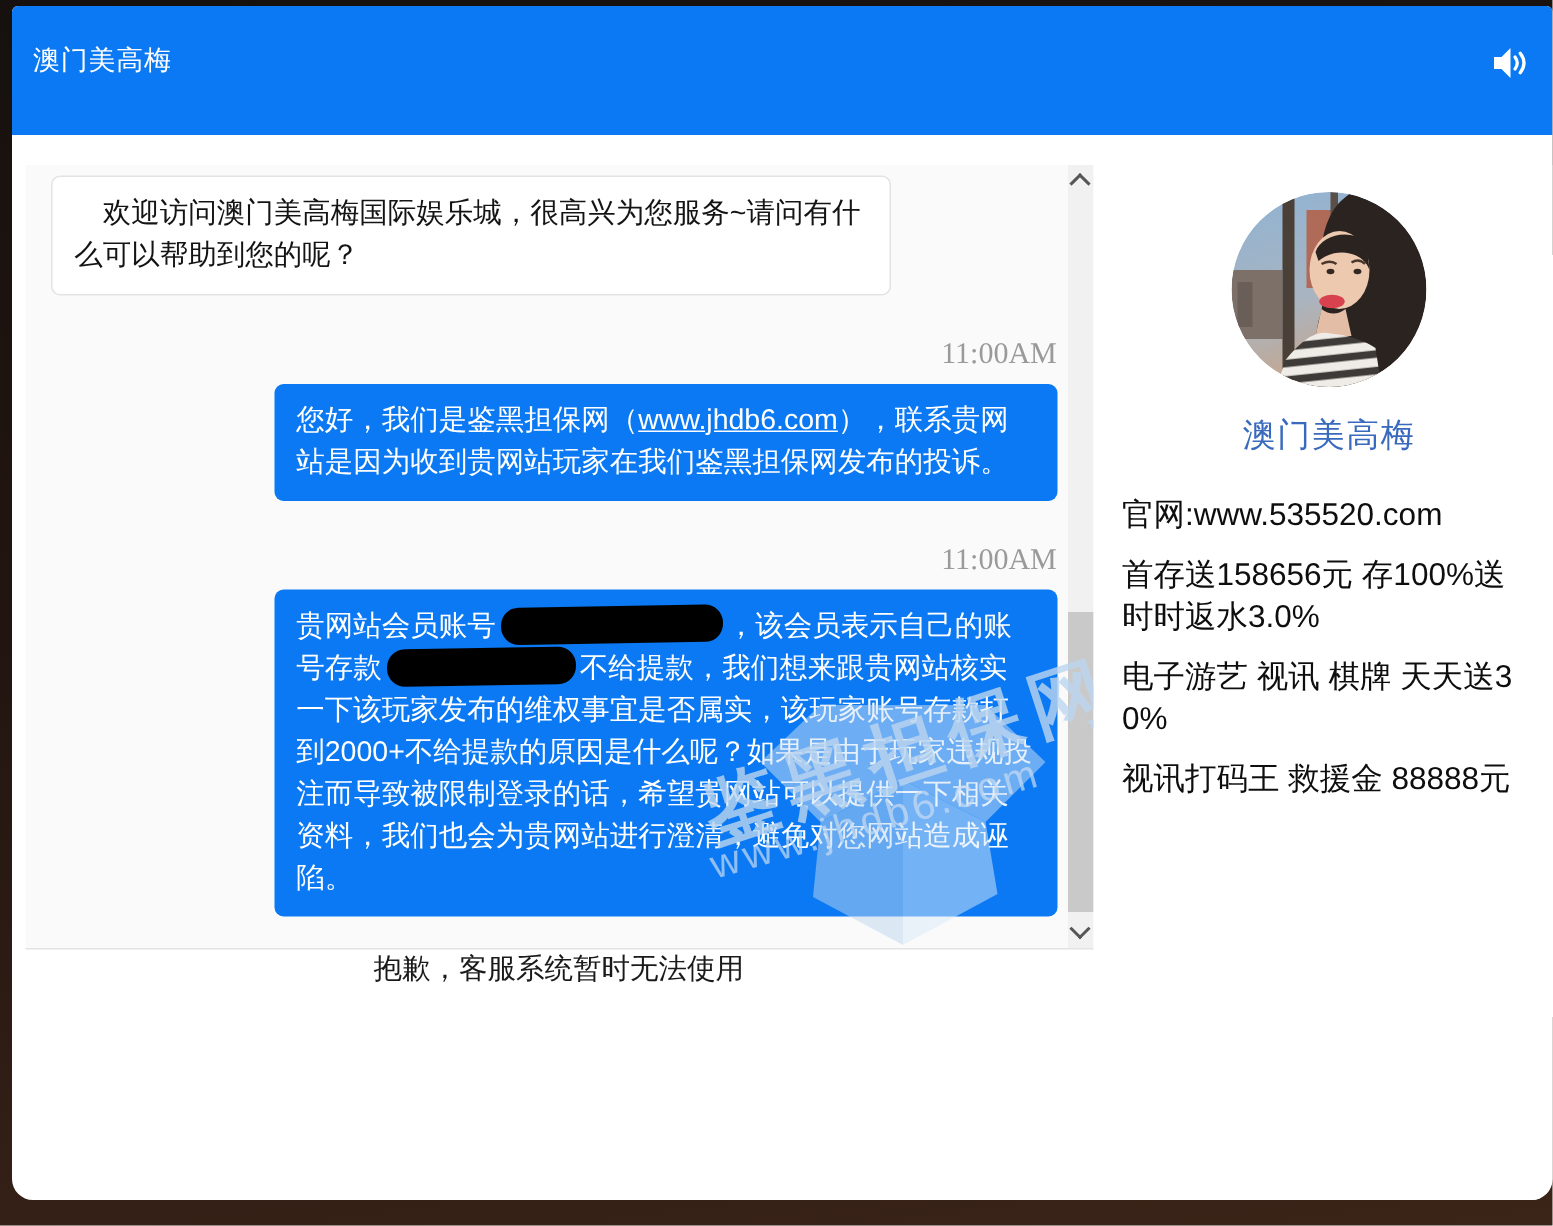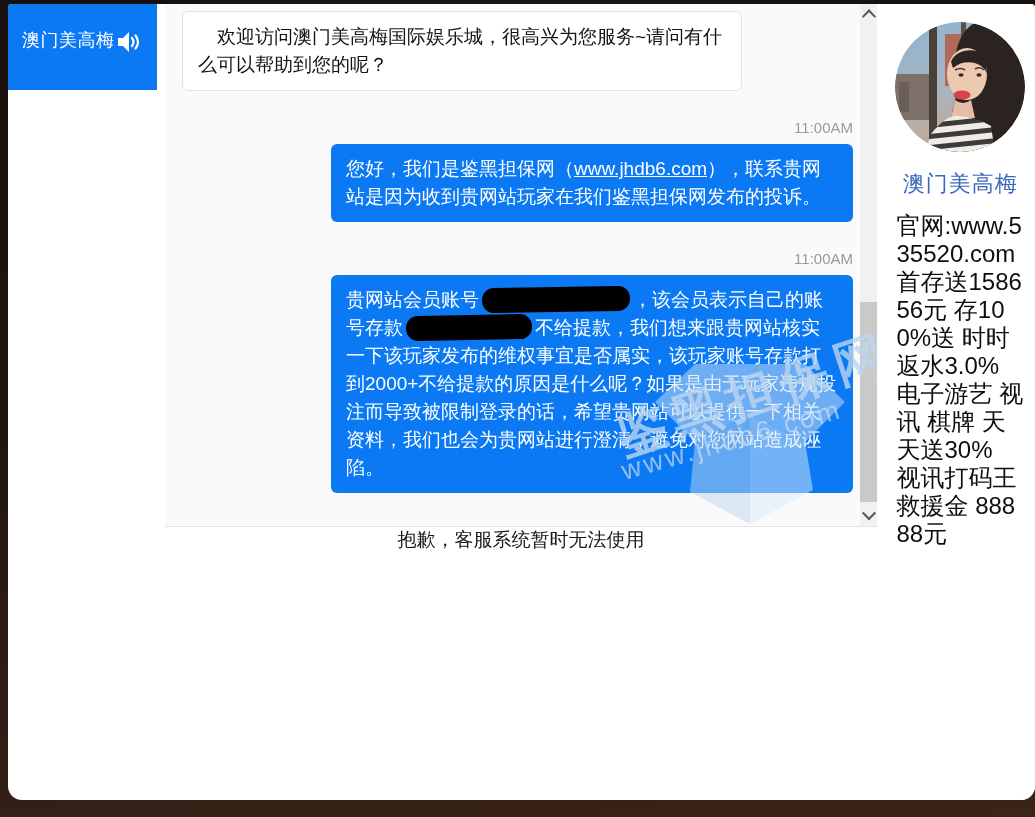--- a/index.html
+++ b/index.html
@@ -4,21 +4,21 @@
 <style>
   html,body{margin:0;padding:0;}
   body{
     width:1035px;height:817px;overflow:hidden;
     font-family:"Liberation Sans","DejaVu Sans",sans-serif;
     background:linear-gradient(172deg,#16110e 0%,#221511 45%,#3b2418 100%);
   }
   .app{
     position:absolute;left:8px;top:4px;width:1027px;height:796px;
     border-radius:4px 4px 14px 14px;overflow:hidden;background:#fff;
-    display:flex;flex-direction:row;
+    display:flex;flex-direction:column;gap:20px;
   }
   
   .header{
     height:86px;background:#0b79f3;color:#fff;flex:0 0 auto;
     display:flex;align-items:flex-start;justify-content:space-between;
     padding:24px 16px 0 14px;box-sizing:border-box;
   }
   .header .title{font-size:18px;letter-spacing:.5px;}
   .vol-btn{width:26px;height:24px;cursor:pointer;margin-top:2px;}
   
@@ -36,21 +36,21 @@
   .bubble.received{
     background:#fff;border:1px solid #e3e3e3;color:#141414;
     width:560px;margin-left:17px;
   }
   .bubble.sent{
     background:#0b79f3;color:#fff;width:522px;
     margin-left:auto;margin-right:24px;margin-top:8px;
   }
   .timestamp{
     text-align:right;margin:28px 24px 6px 0;
-    color:#9a9a9a;font-size:15px;
+    color:#9a9a9a;font-size:20px;font-family:Liberation Serif, serif;
   }
   .msg-link{color:#fff;text-decoration:underline;cursor:pointer;}
   .redact{
     display:inline-block;height:25px;background:#000;border-radius:12px;
     vertical-align:-6px;margin:0 3px;transform:rotate(-1deg);
   }
   
   .scrollbar{
     position:absolute;top:0;right:0;width:17px;height:523px;background:#f1f1f1;
   }
@@ -86,21 +86,21 @@
   }
   
   .sidebar{flex:1;background:#fff;display:flex;flex-direction:column;align-items:center;}
   .avatar{
     width:130px;height:130px;border-radius:50%;overflow:hidden;margin-top:18px;flex:0 0 auto;
   }
   .agent-name{
     margin-top:17px;color:#3a6abe;font-size:22px;letter-spacing:1px;
   }
   .promo{width:100%;box-sizing:border-box;padding:13px 8px 0 11px;color:#0e0e0e;}
-  .promo-line{font-size:24px;line-height:28px;word-break:break-all;}
+  .promo-line{font-size:21px;line-height:28px;word-break:break-all;margin-top:12px;}
 </style>
 </head>
 <body>
 
 <div class="app">
 
   <div class="header">
     <div class="title">澳门美高梅</div>
     <div class="vol-btn">
       <svg width="26" height="24" viewBox="0 0 26 24">

